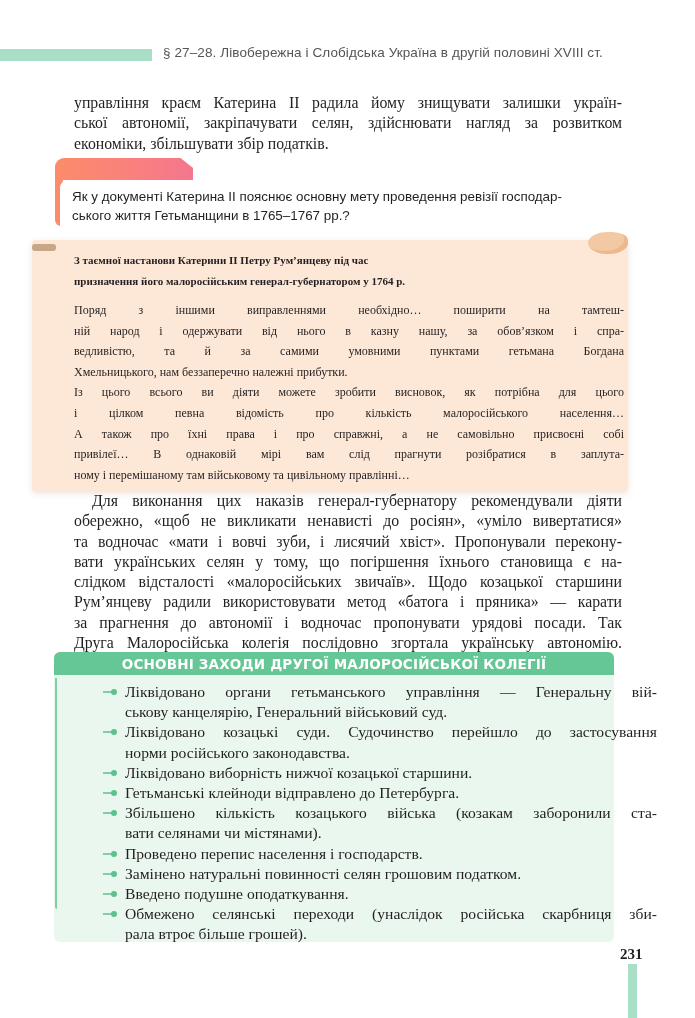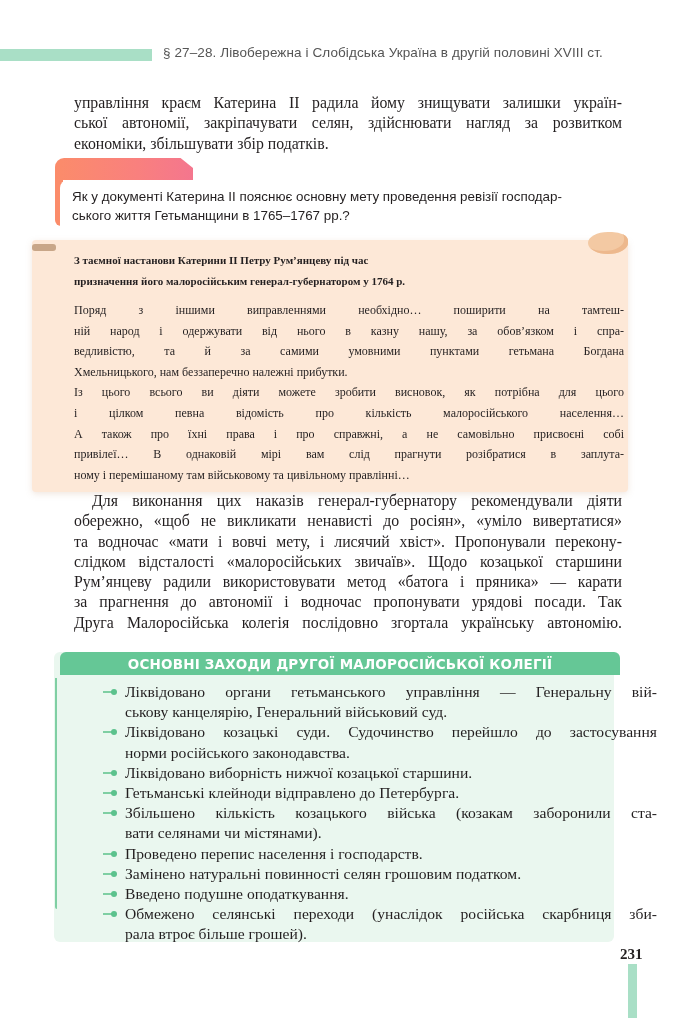--- a/index.html
+++ b/index.html
@@ -26,21 +26,21 @@
     .scroll-curl-left { position: absolute; left: 32px; top: 244px; width: 24px; height: 7px; background: #c8a688; border-radius: 3px; }
     .scroll-curl-right { position: absolute; left: 588px; top: 232px; width: 40px; height: 22px; background: #f3c9a3; border-radius: 50% 40% 50% 50%; box-shadow: inset -4px -3px 0 #edb88d; }
     .scroll-title { position: absolute; left: 74px; top: 250px; width: 550px; font-family: "Liberation Serif", serif; font-weight: bold; font-size: 11px; line-height: 20.5px; }
     .scroll-title .ln { display: block; white-space: nowrap; }
     .scroll-body { position: absolute; left: 74px; top: 300px; width: 550px; font-family: "Liberation Serif", serif; font-size: 12px; line-height: 20.6px; }
     .scroll-body .ln { display: block; white-space: nowrap; text-align: justify; text-align-last: justify; }
     .scroll-body .ln.last { text-align-last: left; }
 
     
     .gbox { position: absolute; left: 54px; top: 652px; width: 560px; height: 290px; background: #eaf7ef; border-radius: 6px; }
-    .gbox-head { position: absolute; left: 60px; top: 652px; width: 560px; height: 23px; background: #65c796; border-radius: 6px 6px 0 0; }
+    .gbox-head { position: absolute; left: 54px; top: 652px; width: 560px; height: 23px; background: #65c796; border-radius: 6px 6px 0 0; }
     .gbox-head span { position: absolute; left: 0; right: 0; top: 4px; text-align: center; font-family: "DejaVu Sans", sans-serif; font-weight: bold; font-size: 13.5px; color: #fff; letter-spacing: 0.2px; }
     .gbox-line { position: absolute; left: 55px; top: 678px; width: 2px; height: 231px; background: #7fcfa3; border-radius: 0 0 0 8px; }
     .gbox-list { position: absolute; left: 54px; top: 682px; width: 555px; list-style: none; font-family: "Liberation Serif", serif; font-size: 15.6px; line-height: 20.2px; margin-left: 48px; }
     .gbox-list li { position: relative; padding-left: 23px; }
     .gbox-list li .ln { display: block; white-space: nowrap; }
     .gbox-list li .ln.j { text-align: justify; text-align-last: justify; }
     .gbox-list li .bullet { position: absolute; left: 1px; top: 9px; width: 13px; height: 2px; background: #7fcfa3; }
     .gbox-list li .bullet::after { content: ""; position: absolute; right: -1px; top: -2px; width: 6px; height: 6px; border-radius: 50%; background: #5cc28d; }
 
     .page-num { position: absolute; left: 620px; top: 946px; font-family: Liberation Serif, serif; font-weight: bold; font-size: 15px; color: #231f20; }
@@ -83,21 +83,22 @@
   <span class="ln">Із цього всього ви діяти можете зробити висновок, як потрібна для цього</span>
   <span class="ln">і цілком певна відомість про кількість малоросійського населення…</span>
   <span class="ln">А також про їхні права і про справжні, а не самовільно присвоєні собі</span>
   <span class="ln">привілеї… В однаковій мірі вам слід прагнути розібратися в заплута-</span>
   <span class="ln last">ному і перемішаному там військовому та цивільному правлінні…</span>
 </div>
 
 <div class="para" style="top:491px;">
   <span class="ln" style="padding-left:18px;">Для виконання цих наказів генерал-губернатору рекомендували діяти</span>
   <span class="ln">обережно, «щоб не викликати ненависті до росіян», «уміло вивертатися»</span>
-  <span class="ln">та водночас «мати і вовчі мету, і лисячий хвіст». Пропонували перекону-</span>
+  <span class="ln">та водночас «мати і вовчі зуби, і лисячий хвіст». Пропонували перекону-</span>
+  <span class="ln">вати українських селян у тому, що погіршення їхнього становища є на-</span>
   <span class="ln">слідком відсталості «малоросійських звичаїв». Щодо козацької старшини</span>
   <span class="ln">Рум’янцеву радили використовувати метод «батога і пряника» — карати</span>
   <span class="ln">за прагнення до автономії і водночас пропонувати урядові посади. Так</span>
   <span class="ln">Друга Малоросійська колегія послідовно згортала українську автономію.</span>
 </div>
 
 <div class="gbox"></div>
 <div class="gbox-head">
   <span>ОСНОВНІ ЗАХОДИ ДРУГОЇ МАЛОРОСІЙСЬКОЇ КОЛЕГІЇ</span>
 </div>

